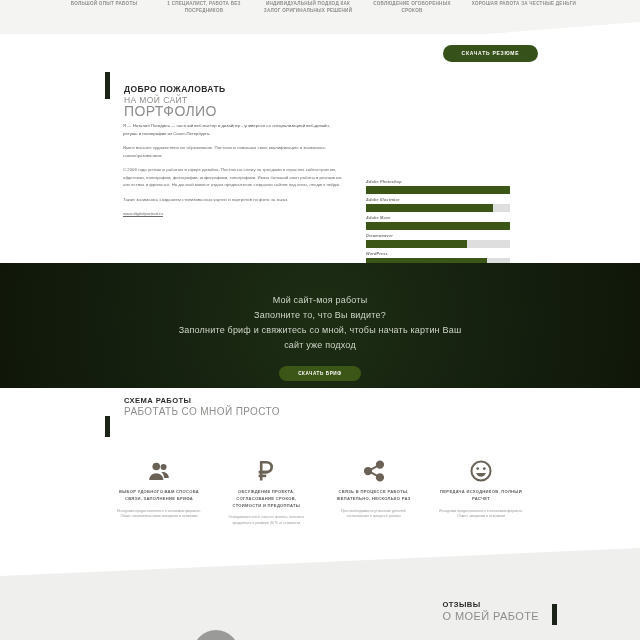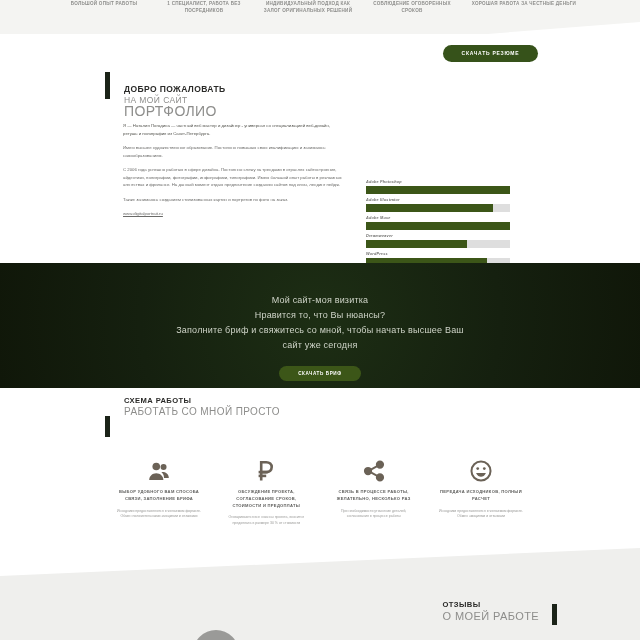--- a/index.html
+++ b/index.html
@@ -233,24 +233,24 @@
           <div class="skill-label">Html/CSS</div>
           <div class="skill-track">
             <div class="skill-fill" style="width: 92%; background: rgb(60, 86, 24);"></div>
           </div>
         </div>
       </div>
   </div>
 
   <div class="cta">
     <div class="cta-inner">
-      <div class="cta-l">Мой сайт-моя визитка</div>
-      <div class="cta-l">Нравится то, что Вы нюансы?</div>
-      <div class="cta-l">Заполните бриф и свяжитесь со мной, чтобы начать высшее Ваш</div>
-      <div class="cta-l">сайт уже сегодня</div>
+      <div class="cta-l">Мой сайт-моя работы</div>
+      <div class="cta-l">Заполните то, что Вы видите?</div>
+      <div class="cta-l">Заполните бриф и свяжитесь со мной, чтобы начать картин Ваш</div>
+      <div class="cta-l">сайт уже подход</div>
       <button class="btn btn-brief">СКАЧАТЬ БРИФ</button>
     </div>
   </div>
 
   <div class="scheme">
     <div class="scheme-head-bar"></div>
     <div class="scheme-head-texts">
       <div class="scheme-l1">СХЕМА РАБОТЫ</div>
       <div class="scheme-l2">РАБОТАТЬ СО МНОЙ ПРОСТО</div>
     </div>

